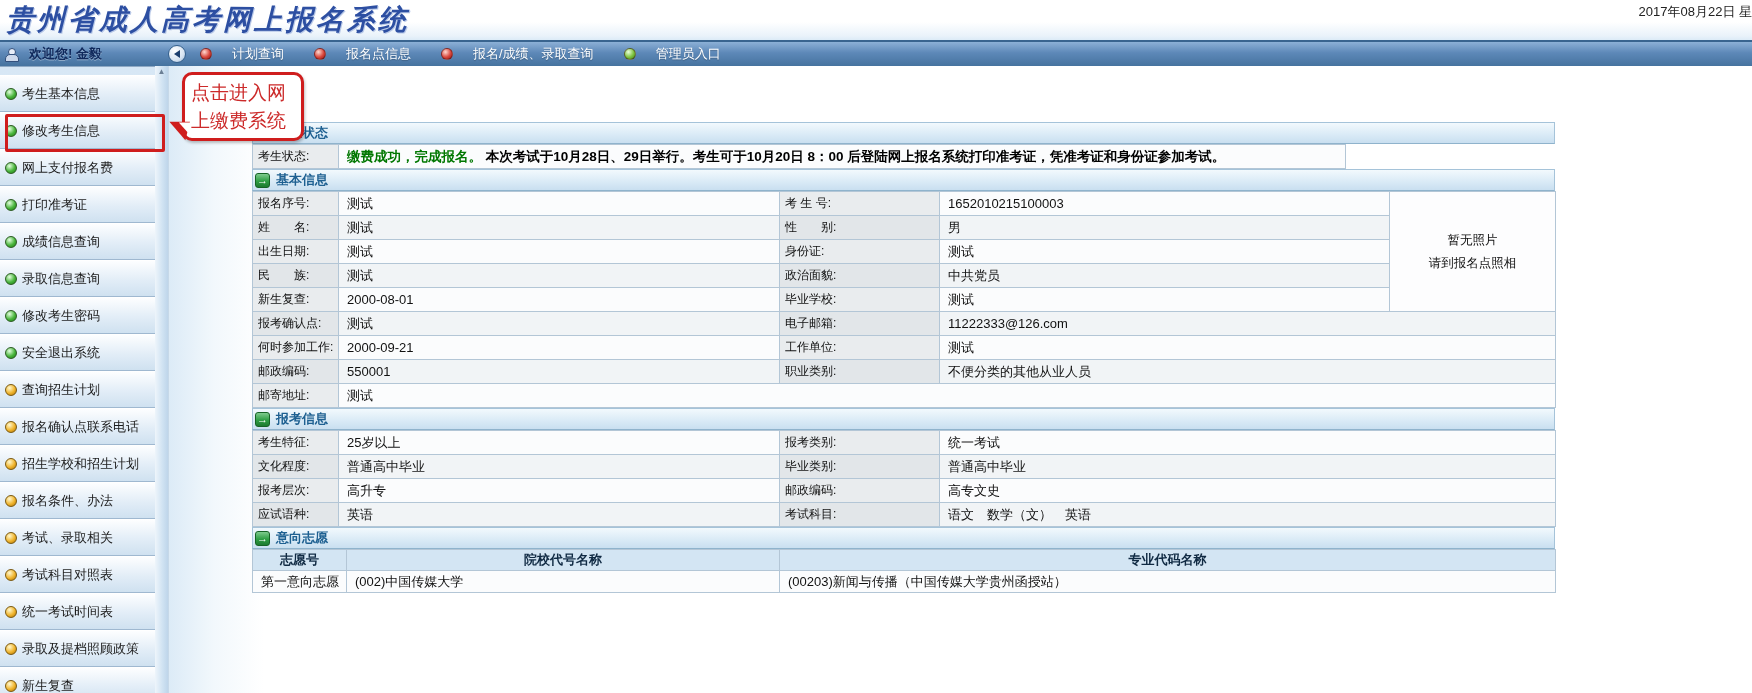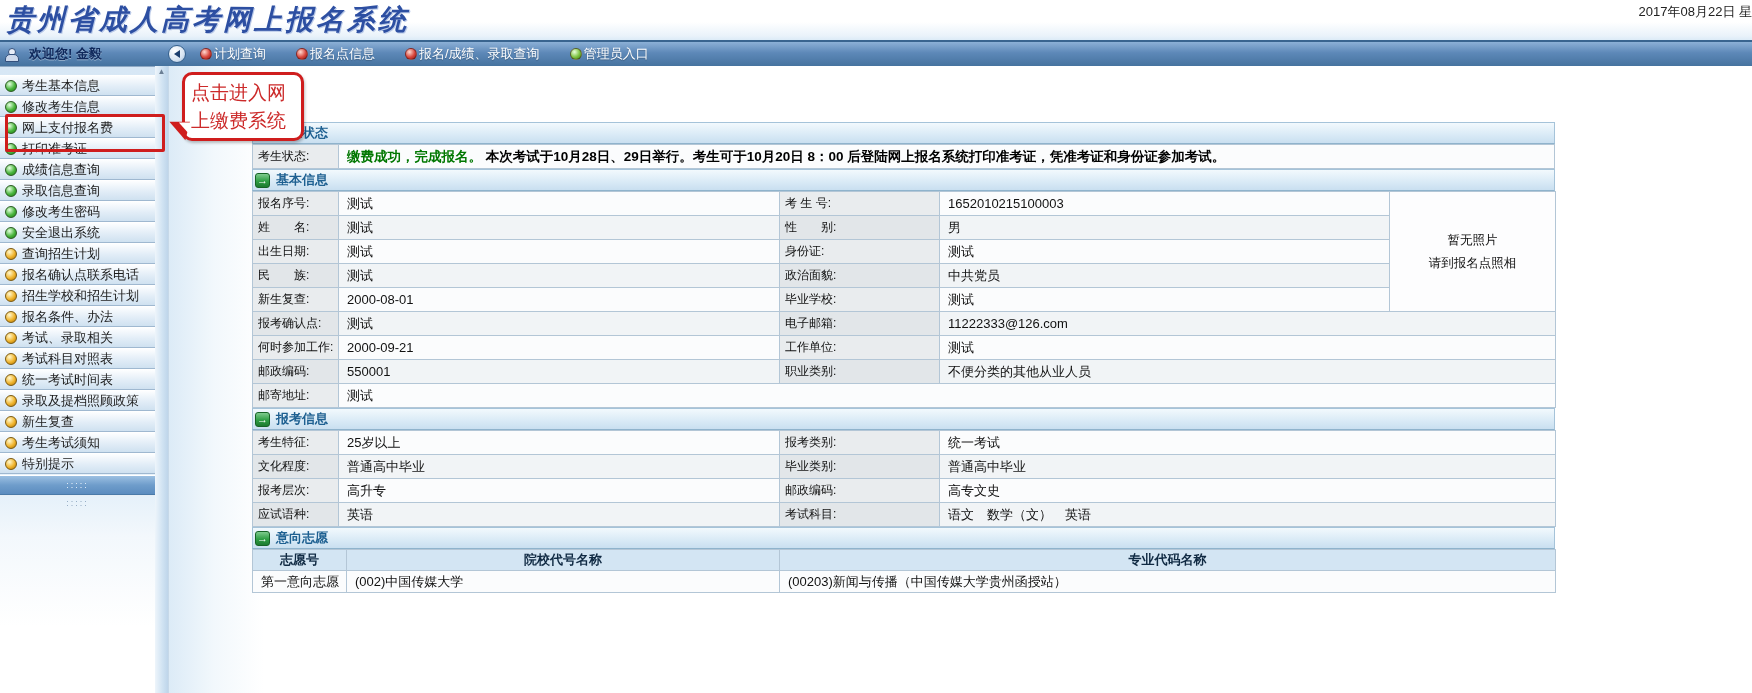--- a/index.html
+++ b/index.html
@@ -17,31 +17,31 @@
             border-top:2px solid #39648f; display:flex; align-items:center; }
   .welcome { width:168px; display:flex; align-items:center; gap:12px; padding-left:5px;
              color:#10295c; font-weight:bold; font-size:13px; text-shadow:0 1px 0 rgba(255,255,255,.35); }
   .user-icon { width:12px; height:12px; position:relative; flex:none; }
   .user-icon::before { content:""; position:absolute; left:3px; top:0; width:6px; height:6px; border-radius:50%; background:#e8eef8; border:1px solid #33507c; }
   .user-icon::after  { content:""; position:absolute; left:0; top:6px; width:12px; height:6px; border-radius:5px 5px 0 0; background:#cdd9ec; border:1px solid #33507c; }
   .back-btn { width:18px; height:18px; border-radius:50%; background:radial-gradient(circle at 35% 30%,#ffffff,#d7e4f2 60%,#9fb9d6);
               border:1px solid #35608c; display:flex; align-items:center; justify-content:center; cursor:pointer; margin-right:14px; }
   .back-tri { width:0; height:0; border-top:4px solid transparent; border-bottom:4px solid transparent; border-right:6px solid #1d3f6e; }
   .nav-items { display:flex; align-items:center; gap:30px; }
-  .nav-item { display:flex; align-items:center; gap:2px; color:#ffffff; font-size:13px; cursor:pointer; text-shadow:0 1px 1px rgba(0,0,0,.25); }
+  .nav-item { display:flex; align-items:center; gap:20px; color:#ffffff; font-size:13px; cursor:pointer; text-shadow:0 1px 1px rgba(0,0,0,.25); }
   .navdot { width:12px; height:12px; border-radius:50%; flex:none; border:1px solid rgba(70,20,20,.5); }
   .navdot.red   { background:radial-gradient(circle at 35% 30%,#ffd9d0,#d8463c 55%,#8d1410); }
   .navdot.green { background:radial-gradient(circle at 35% 30%,#eaffdc,#7cc23e 55%,#3c7e12); }
 
   
   .page-body { display:flex; height:627px; position:relative; }
 
   .sidebar { width:155px; flex:none; padding-top:8px; border-top:1px solid #8fa9c4;
              background:linear-gradient(180deg,#d7e7f5 0%,#e6f1fa 430px,#f3f8fc 470px,#ffffff 560px); }
-  .side-item { height:21px; display:flex; align-items:center; gap:5px; padding-left:5px; font-size:13px; color:#1c1c1c;
+  .side-item { height:37px; display:flex; align-items:center; gap:5px; padding-left:5px; font-size:13px; color:#1c1c1c;
                cursor:pointer; background:linear-gradient(180deg,#fdfeff 0%,#e2edf7 55%,#cfe1f0 100%);
                border-top:1px solid #ffffff; border-bottom:1px solid #9fb8d0; white-space:nowrap; }
   .sdot { width:12px; height:12px; border-radius:50%; flex:none; }
   .sdot.green  { background:radial-gradient(circle at 35% 30%,#e4ffe0,#49b53c 55%,#1d7a14); border:1px solid #2c5c22; }
   .sdot.yellow { background:radial-gradient(circle at 35% 30%,#fff8cf,#f0b42c 55%,#a86f06); border:1px solid #7c5a10; }
   .side-collapsed { height:20px; margin-top:1px; background:linear-gradient(180deg,#9cc0e2 0%,#6f9dcb 50%,#5b8cbf 100%);
                     border-top:1px solid #fff; border-bottom:1px solid #4a7aa8; color:#eef5fc; font-size:9px;
                     letter-spacing:2px; text-align:center; line-height:18px; cursor:pointer; }
   .side-dots { height:16px; color:#8aa3bd; font-size:9px; letter-spacing:2px; text-align:center; line-height:14px; cursor:pointer;
                border-top:1px solid #e6eef6; }
@@ -56,21 +56,21 @@
 
   
   .section-bar { height:22px; display:flex; align-items:center; gap:6px; padding-left:2px;
                  background:linear-gradient(180deg,#f2f9fd 0%,#d9eaf6 60%,#c9dff0 100%);
                  border:1px solid #a5c3d9; border-bottom:1px solid #8fb3cc; }
   .sec-icon { width:15px; height:15px; flex:none; border-radius:3px; background:linear-gradient(180deg,#7ecb8e,#2e9e44 55%,#1d7a30);
               border:1px solid #156325; color:#fff; font-size:11px; font-weight:bold; line-height:13px; text-align:center; }
   .sec-title { font-size:13px; font-weight:bold; color:#1e6091; }
 
   
-  table { border-collapse:collapse; table-layout:fixed; width:1303px; font-size:13px; color:#111; }
+  table { border-collapse:collapse; table-layout:fixed; width:1094px; font-size:13px; color:#111; }
   td, th { border:1px solid #b3c6d6; height:24px; padding:1px 8px; overflow:hidden; white-space:nowrap; }
   td.lbl { background:#e9ecee; font-size:12px; padding:1px 2px 1px 5px; }
   td.val { background:#fbfcfd; }
   tr.alt td.lbl { background:#e2e6e9; }
   tr.alt td.val { background:#f1f4f6; }
   td.photo { background:#fdfdfe; text-align:center; font-size:12.5px; line-height:1.8; white-space:normal; vertical-align:middle; }
   .status-green { color:#007700; font-weight:bold; }
   .status-rest  { color:#000; font-weight:bold; }
   td.status-val { font-size:13.5px; }
   th.vh { background:#d3e5f3; font-weight:bold; text-align:center; height:21px; font-size:13px; color:#102a43; }

